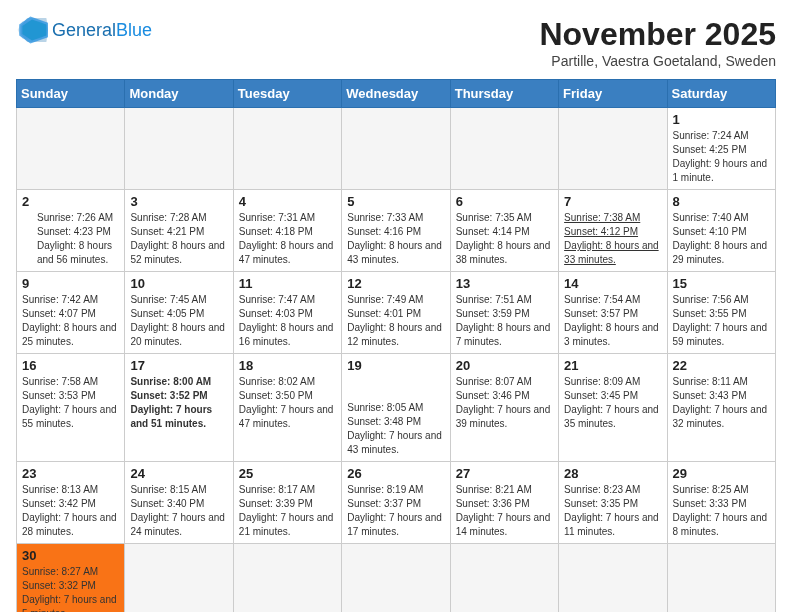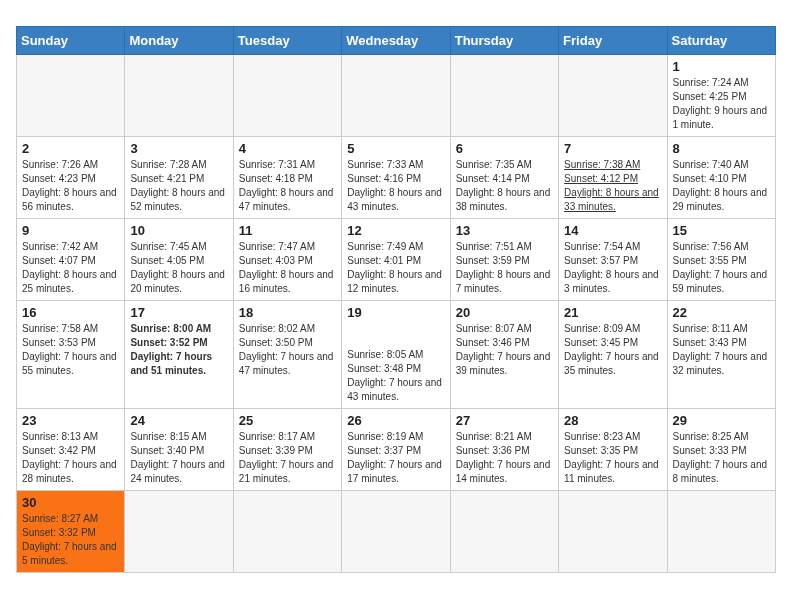--- a/index.html
+++ b/index.html
@@ -88,20 +88,35 @@
       background: #f5f5f5;
     }
     .last-row td.has-data {
       background: #f97316;
     }
   </style>
 </head>
 <body>
 
 <div class="header">
+  <div class="logo">
+    <svg class="logo-icon" viewBox="0 0 40 34" xmlns="http://www.w3.org/2000/svg">
+      <polygon points="8,6 32,6 38,17 32,28 8,28 2,17" fill="#1a6faf" opacity="0.15"></polygon>
+      <polygon points="14,2 38,2 40,17 38,32 14,32 6,22 6,12" fill="#1a6faf" opacity="0.3"></polygon>
+      <polygon points="18,0 40,8 40,26 18,34 4,24 4,10" fill="#1a8ce0" opacity="0.7"></polygon>
+      <polygon points="20,4 38,10 38,24 20,30 8,22 8,12" fill="#2196d3"></polygon>
+    </svg>
+    <div>
+      <span class="logo-text"><span>General</span><span style="color:#1a8ce0">Blue</span></span>
+    </div>
+  </div>
+  <div class="title-block">
+    <div class="month-title">November 2025</div>
+    <div class="location-title">Partille, Vaestra Goetaland, Sweden</div>
+  </div>
 </div>
 
 <table class="calendar">
   <thead>
     <tr>
     <th>Sunday</th>
         <th>Monday</th>
         <th>Tuesday</th>
         <th>Wednesday</th>
         <th>Thursday</th>
@@ -120,21 +135,21 @@
         <td>
           <span class="day-number">1</span>
           <div class="day-info" style="white-space: pre-line;">Sunrise: 7:24 AM
 Sunset: 4:25 PM
 Daylight: 9 hours and 1 minute.</div>
         </td>
       </tr>
       <tr>
         <td>
           <span class="day-number">2</span>
-          <div class="day-info" style="white-space: pre-line;">Sunrise: 7:26 AM
+          <div class="day-info" style="white-space: pre-line; margin-left: 15px;">Sunrise: 7:26 AM
 Sunset: 4:23 PM
 Daylight: 8 hours and 56 minutes.</div>
         </td>
         <td>
           <span class="day-number">3</span>
           <div class="day-info" style="white-space: pre-line;">Sunrise: 7:28 AM
 Sunset: 4:21 PM
 Daylight: 8 hours and 52 minutes.</div>
         </td>
         <td>

